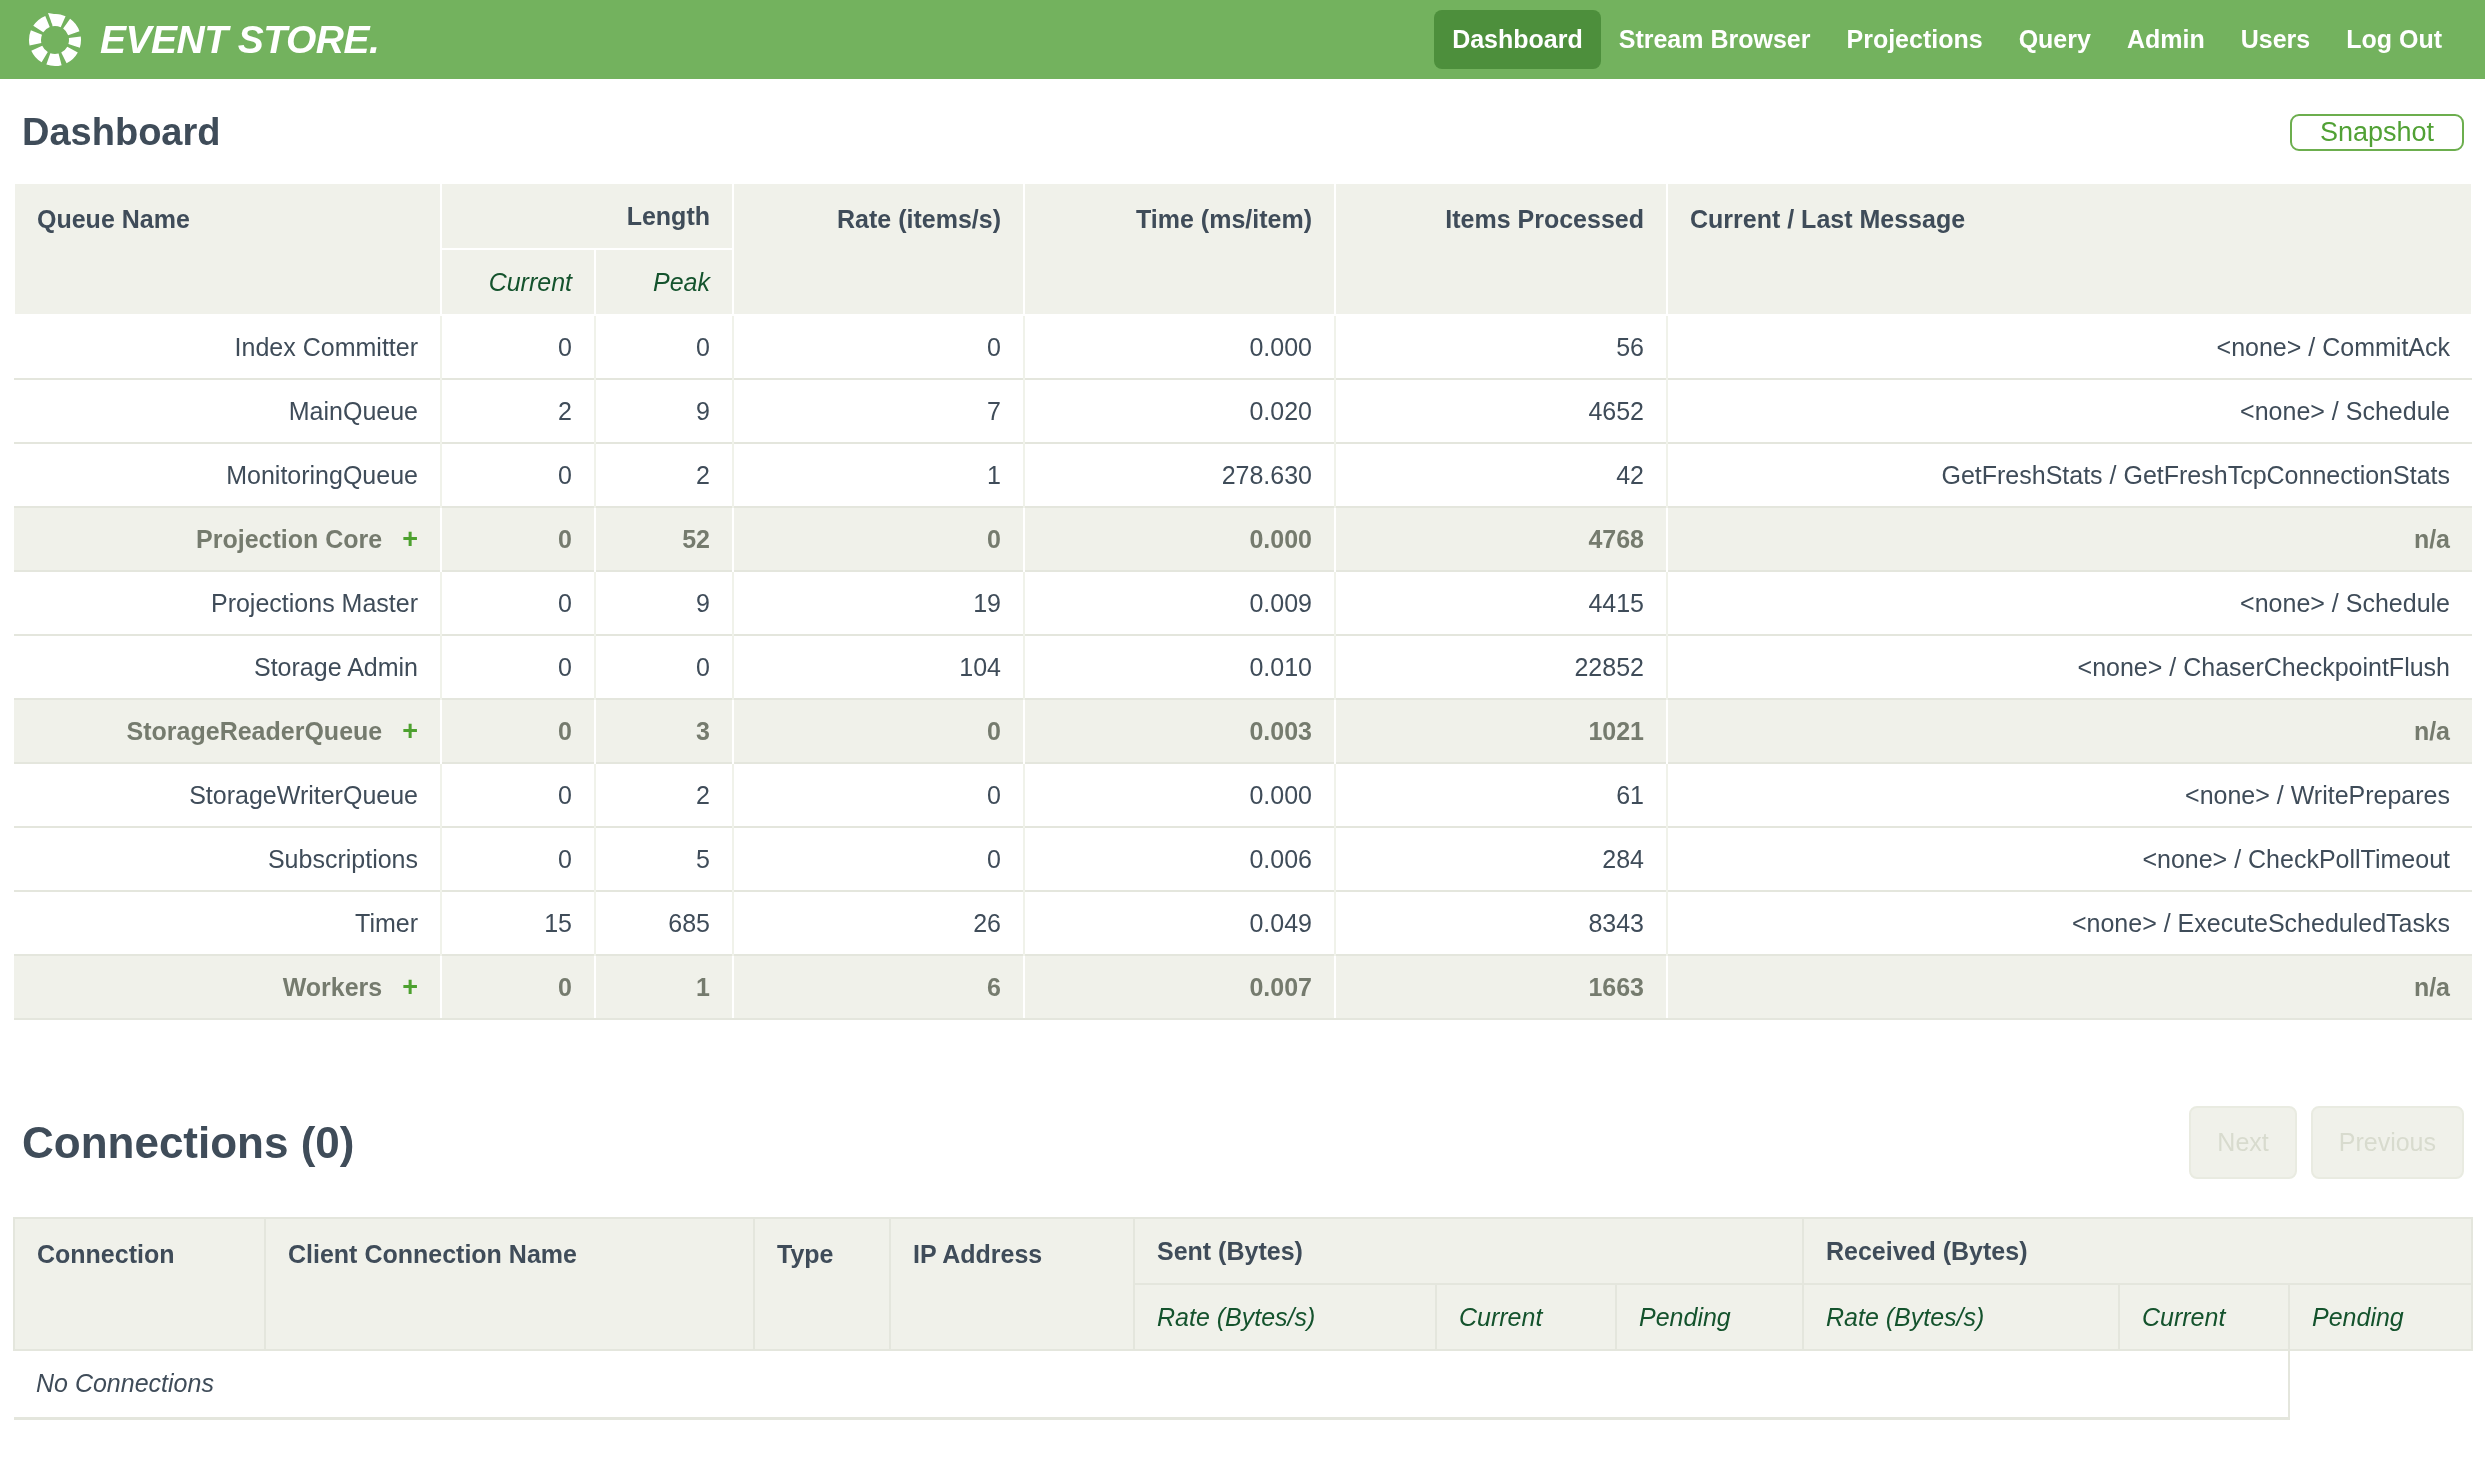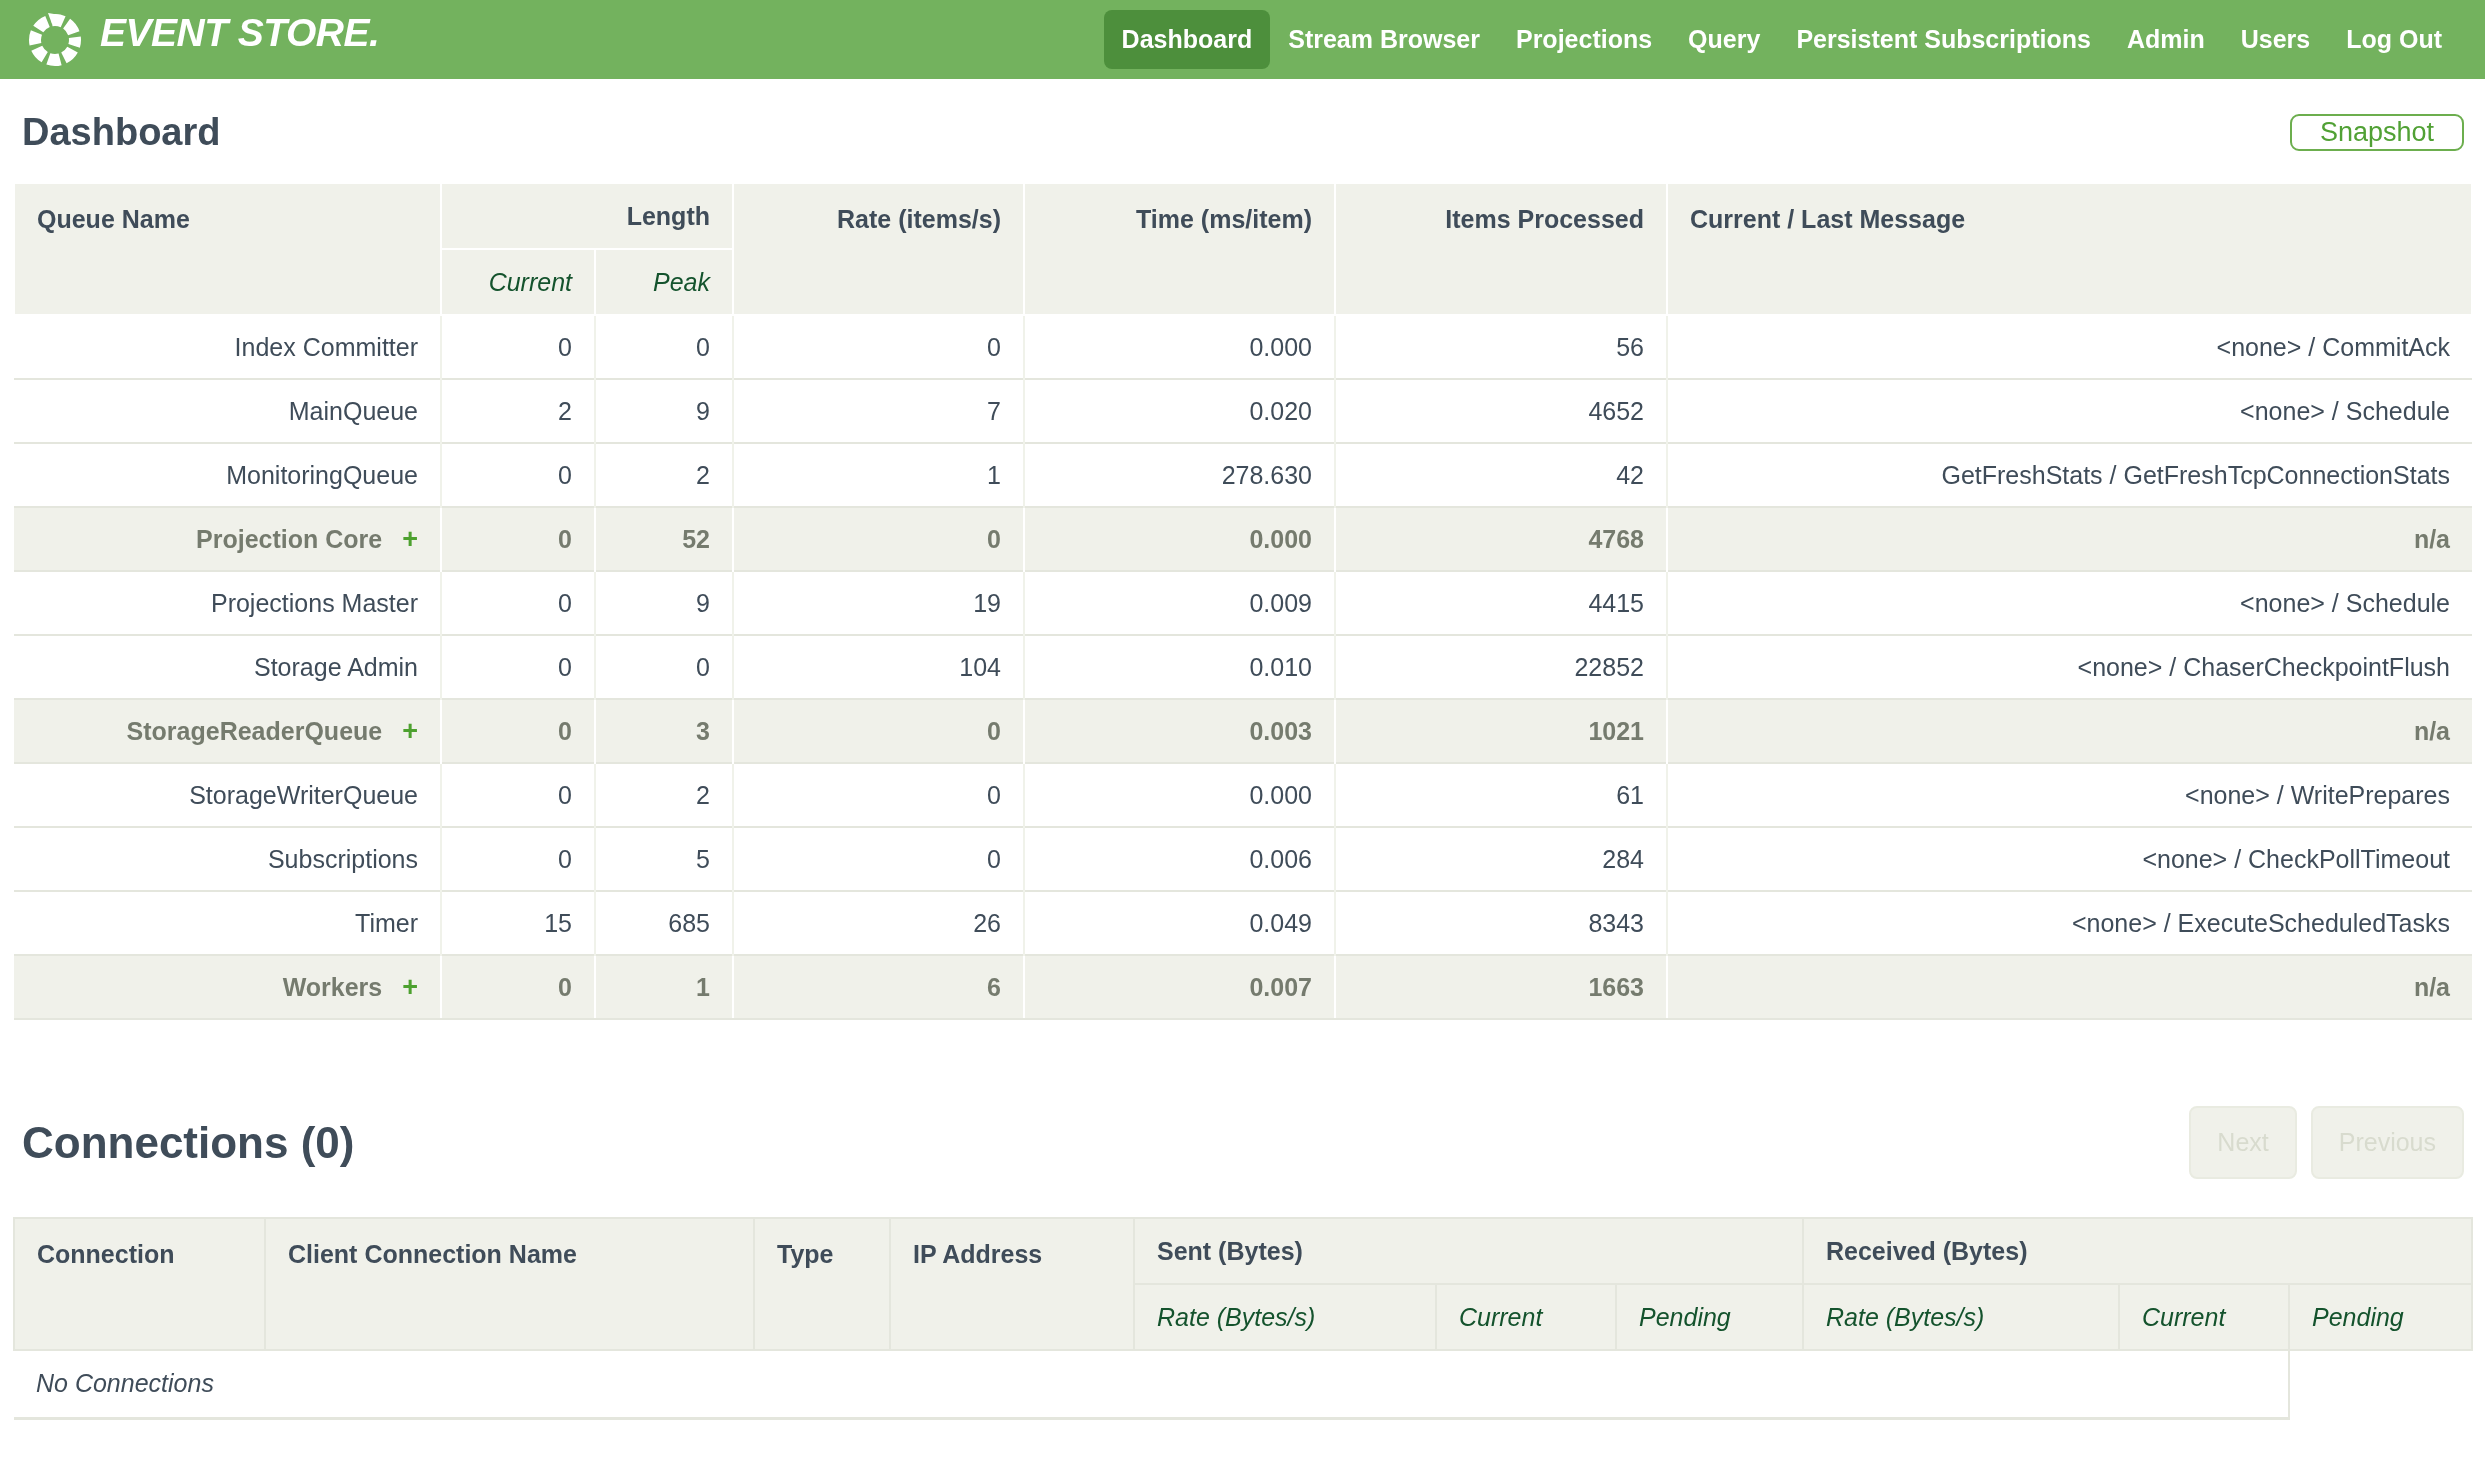--- a/index.html
+++ b/index.html
@@ -21,21 +21,21 @@
     width:2486px;min-height:1478px;background:#fff;
     font-family:"Liberation Sans","DejaVu Sans",sans-serif;
     color:var(--text-dark);
   }
 
   
   .topnav{
     height:79px;background:var(--nav-bg);
     display:flex;align-items:center;padding:0 26px;
   }
-  .brand{display:flex;gap:16px;}
+  .brand{display:flex;align-items:center;gap:16px;}
   .brand-text{
     color:#fff;font-style:italic;font-weight:800;font-size:39px;
     letter-spacing:-0.5px;white-space:nowrap;
   }
   .menu{margin-left:auto;display:flex;align-items:center;}
   .menu-item{
     color:#fff;font-weight:bold;font-size:25px;
     padding:15px 18px;border-radius:8px;cursor:pointer;white-space:nowrap;
   }
   .menu-item.active{background:var(--nav-active-bg);}
@@ -120,21 +120,20 @@
         <polygon points="22,2 34,4 26,13" fill="#ffffff"></polygon>
       </svg>
     </span>
     <span class="brand-text">EVENT STORE.</span>
   </div>
   <div class="menu" id="nav-menu">
       <a class="menu-item active">Dashboard</a>
       <a class="menu-item">Stream Browser</a>
       <a class="menu-item">Projections</a>
       <a class="menu-item">Query</a>
-      <a class="menu-item">Persistent Subscriptions</a>
       <a class="menu-item">Admin</a>
       <a class="menu-item">Users</a>
       <a class="menu-item">Log Out</a>
     </div>
 </nav>
 
 <div class="main">
 
   <div class="page-header">
     <h1 class="page-title">Dashboard</h1>

